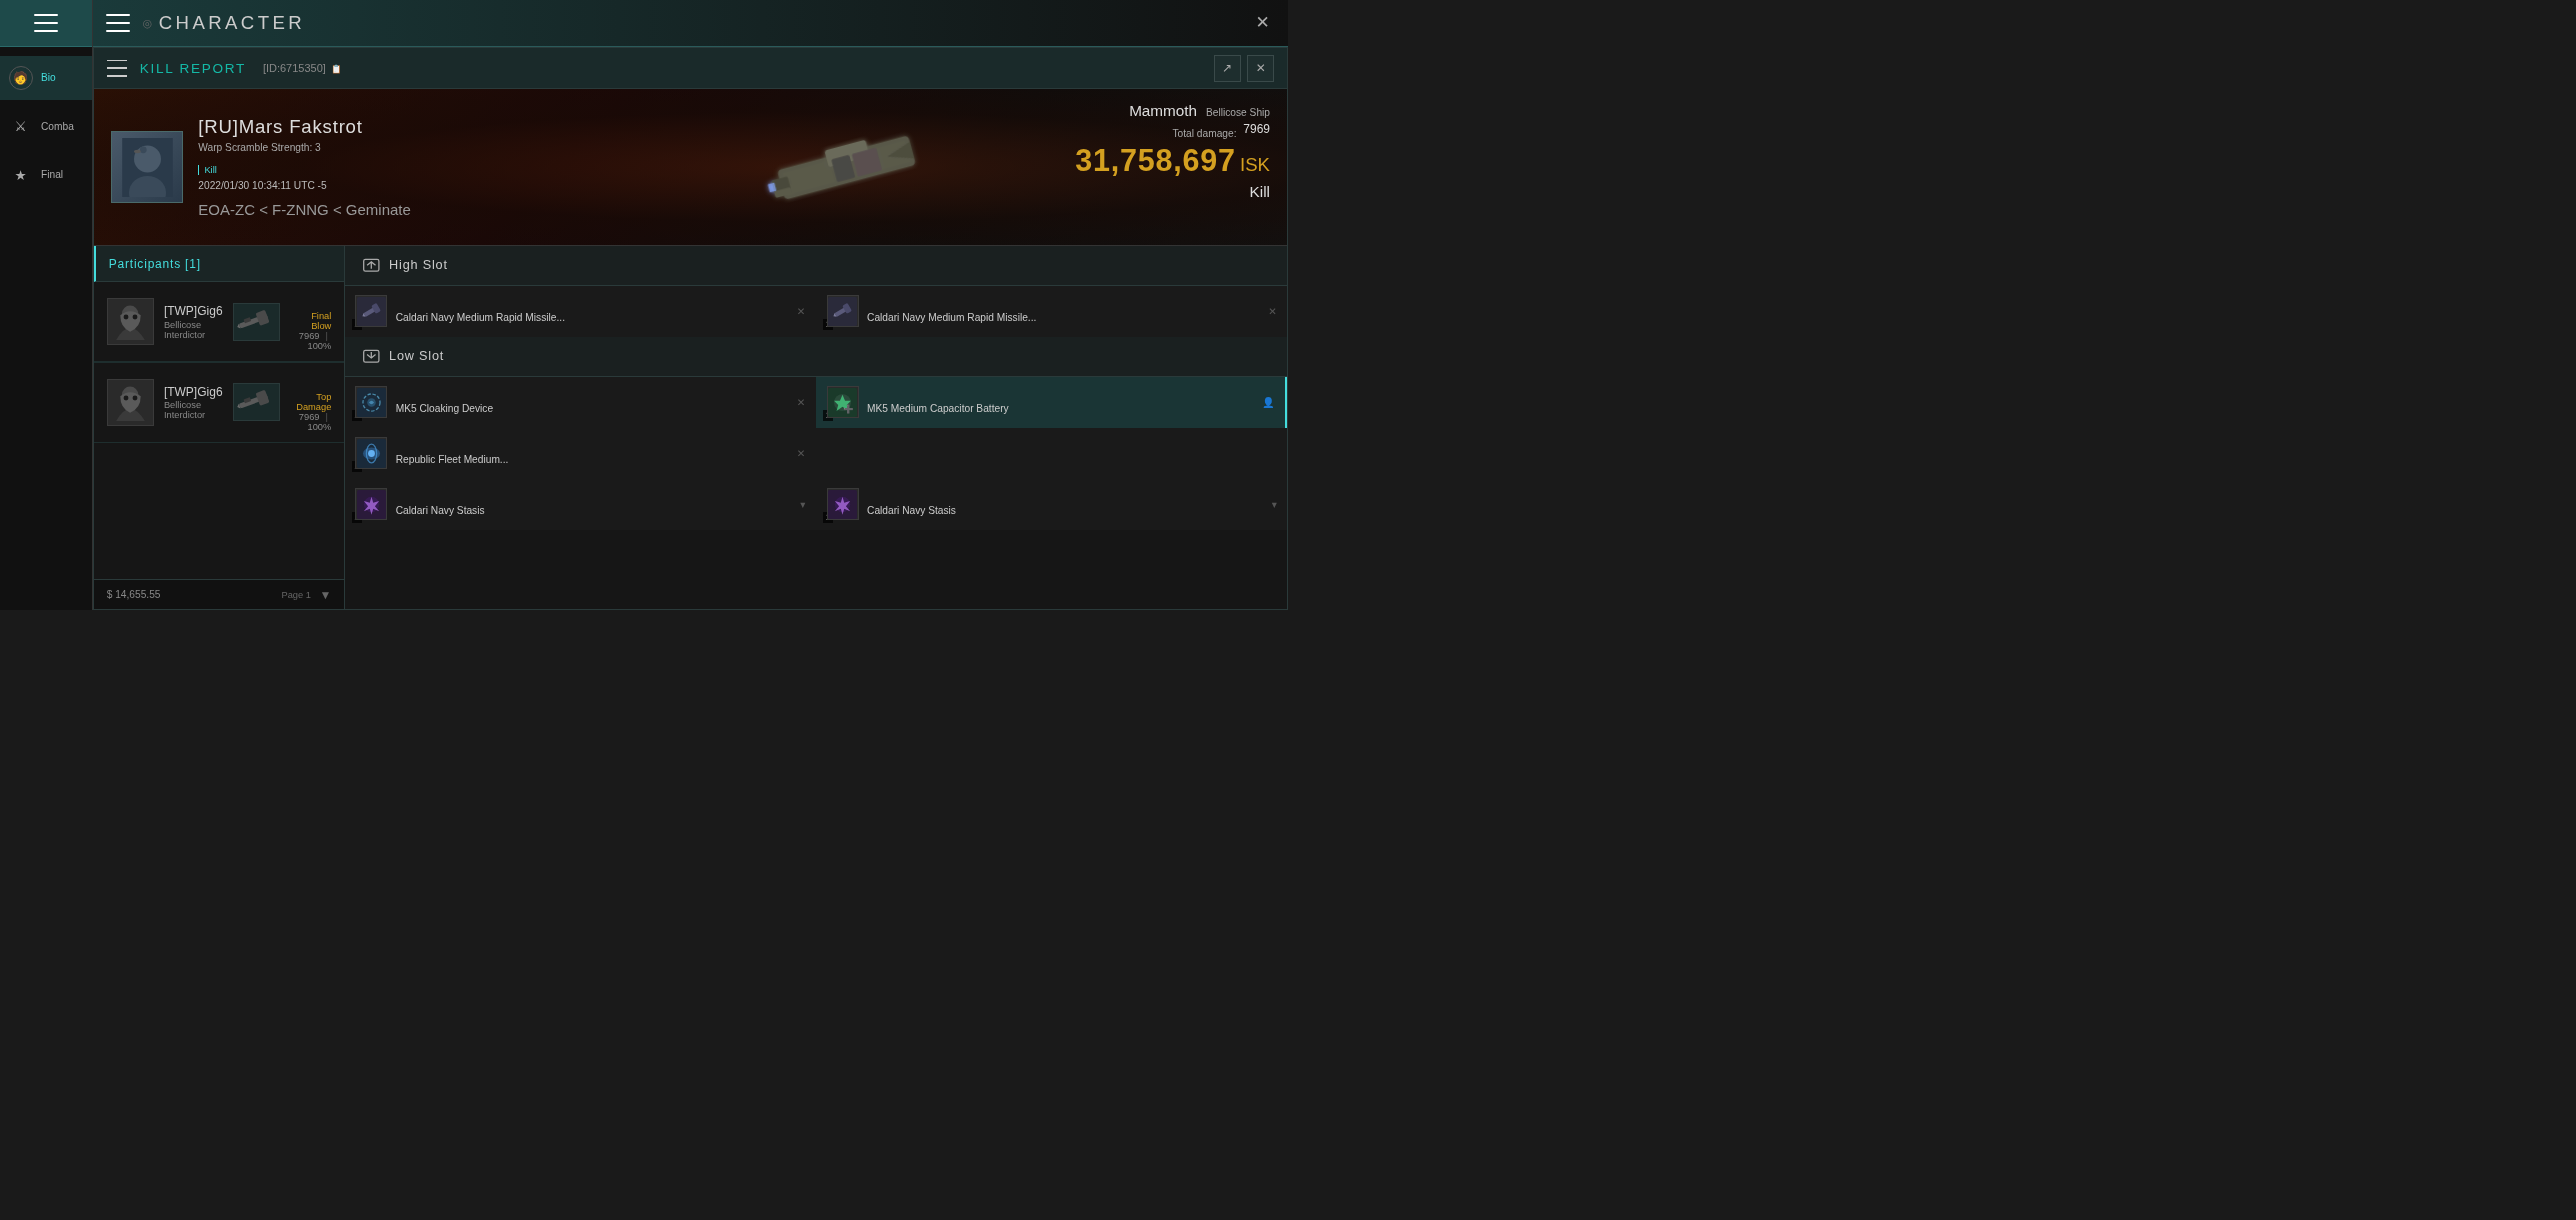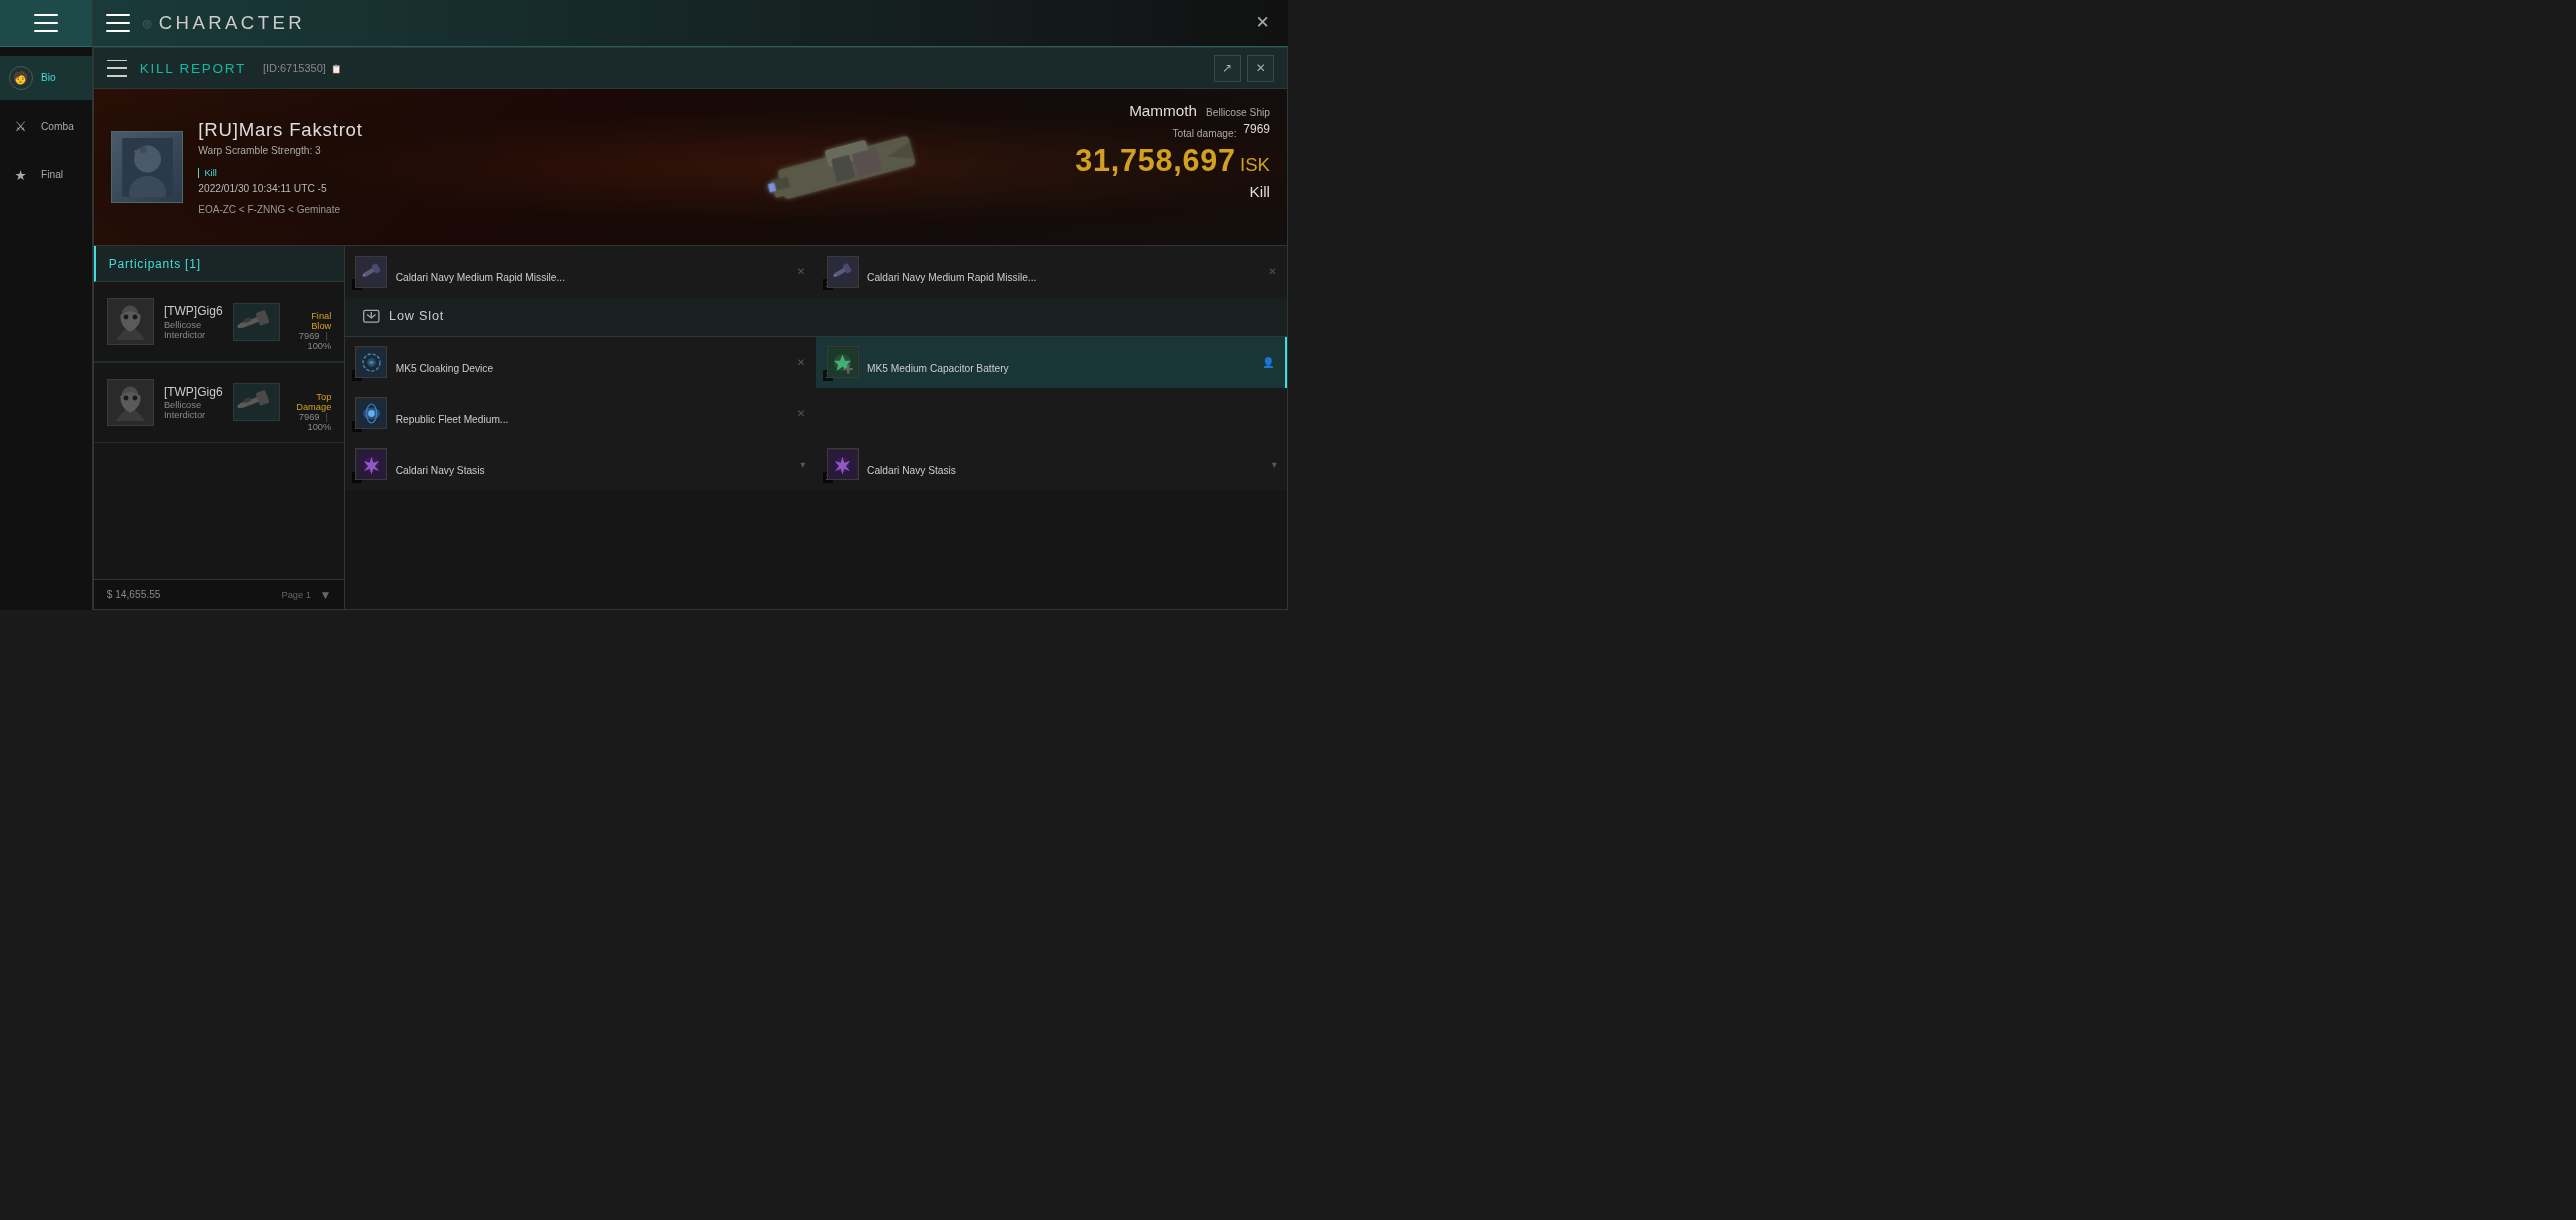--- a/index.html
+++ b/index.html
@@ -268,21 +268,21 @@
       padding-left: 5.1px;
     }
 
     .kill-timestamp {
       font-size: 10.2px;
       color: #bbb;
       margin-top: 4.2px;
     }
 
     .kill-location {
-      font-size: 10px;
+      font-size: 15px;
       color: #999;
       margin-top: 10px;
     }
 
     
     .ship-image {
       position: absolute;
       right: 322px;
       top: 8.5px;
       width: 237px;
@@ -829,20 +829,30 @@
             <span>$ </span>
             <span>14,655.55</span>
           </span>
           <span class="bottom-page">Page 1</span>
           <span class="bottom-filter">▼</span>
         </div>
       </div>
 
       <div class="slots-section">
 
+        <div class="slot-header">
+          <div class="slot-icon">
+            <svg width="18.6" height="18.6" viewBox="0 0 22 22">
+              <rect x="2" y="4" width="18" height="14" rx="2" fill="none" stroke="#aaa" stroke-width="1.5"></rect>
+              <path d="M6 11 L11 7 L16 11" fill="none" stroke="#aaa" stroke-width="1.5"></path>
+              <line x1="11" y1="7" x2="11" y2="15" stroke="#aaa" stroke-width="1.5"></line>
+            </svg>
+          </div>
+          <span class="slot-title">High Slot</span>
+        </div>
 
         <div class="slot-items-grid">
           <div class="slot-item">
             <span class="slot-item-qty">1</span>
             <div class="slot-item-icon">
               <svg width="29" height="29" viewBox="0 0 34 34">
                 <rect width="34" height="34" fill="#2a2a3a" rx="2"></rect>
                 <g transform="rotate(-30,17,17)">
                   <rect x="8" y="14" width="18" height="5" rx="1" fill="#5a5a7a"></rect>
                   <rect x="20" y="11" width="7" height="11" rx="2" fill="#4a4a6a"></rect>

